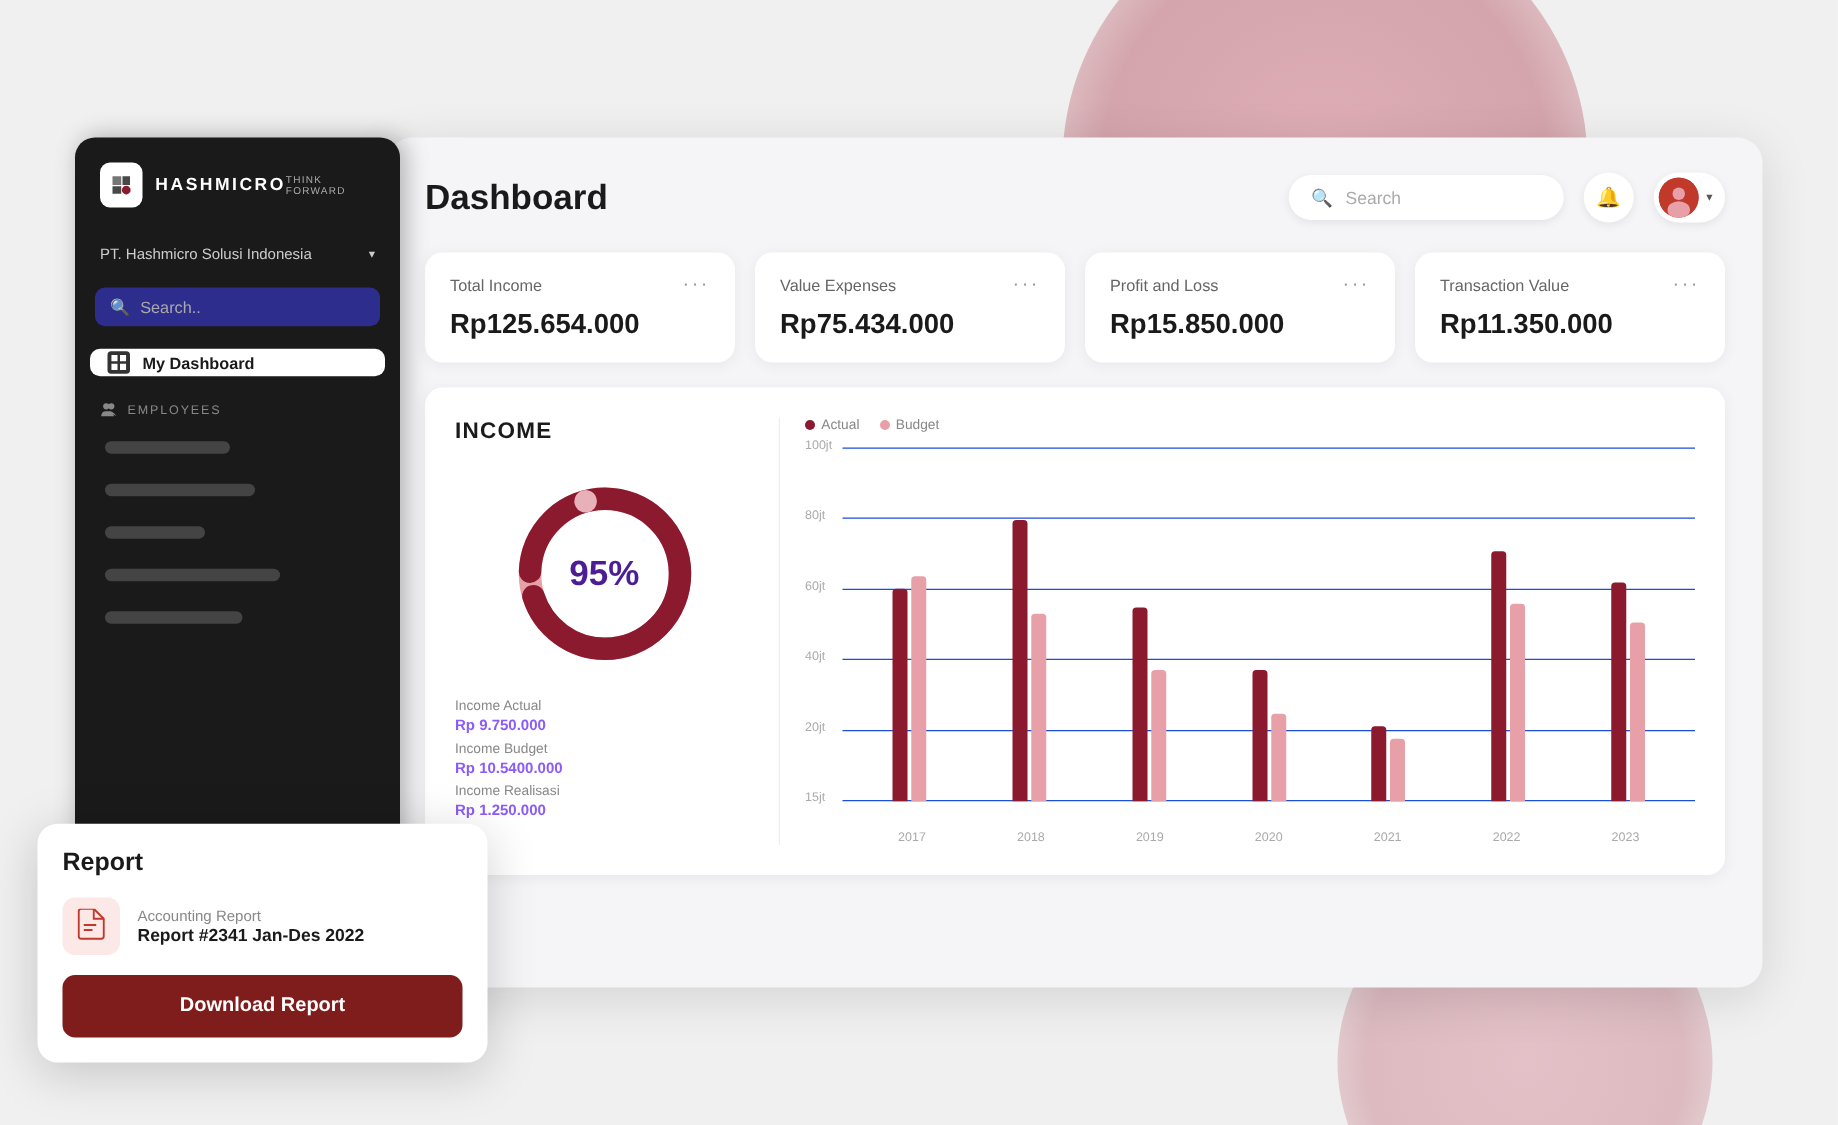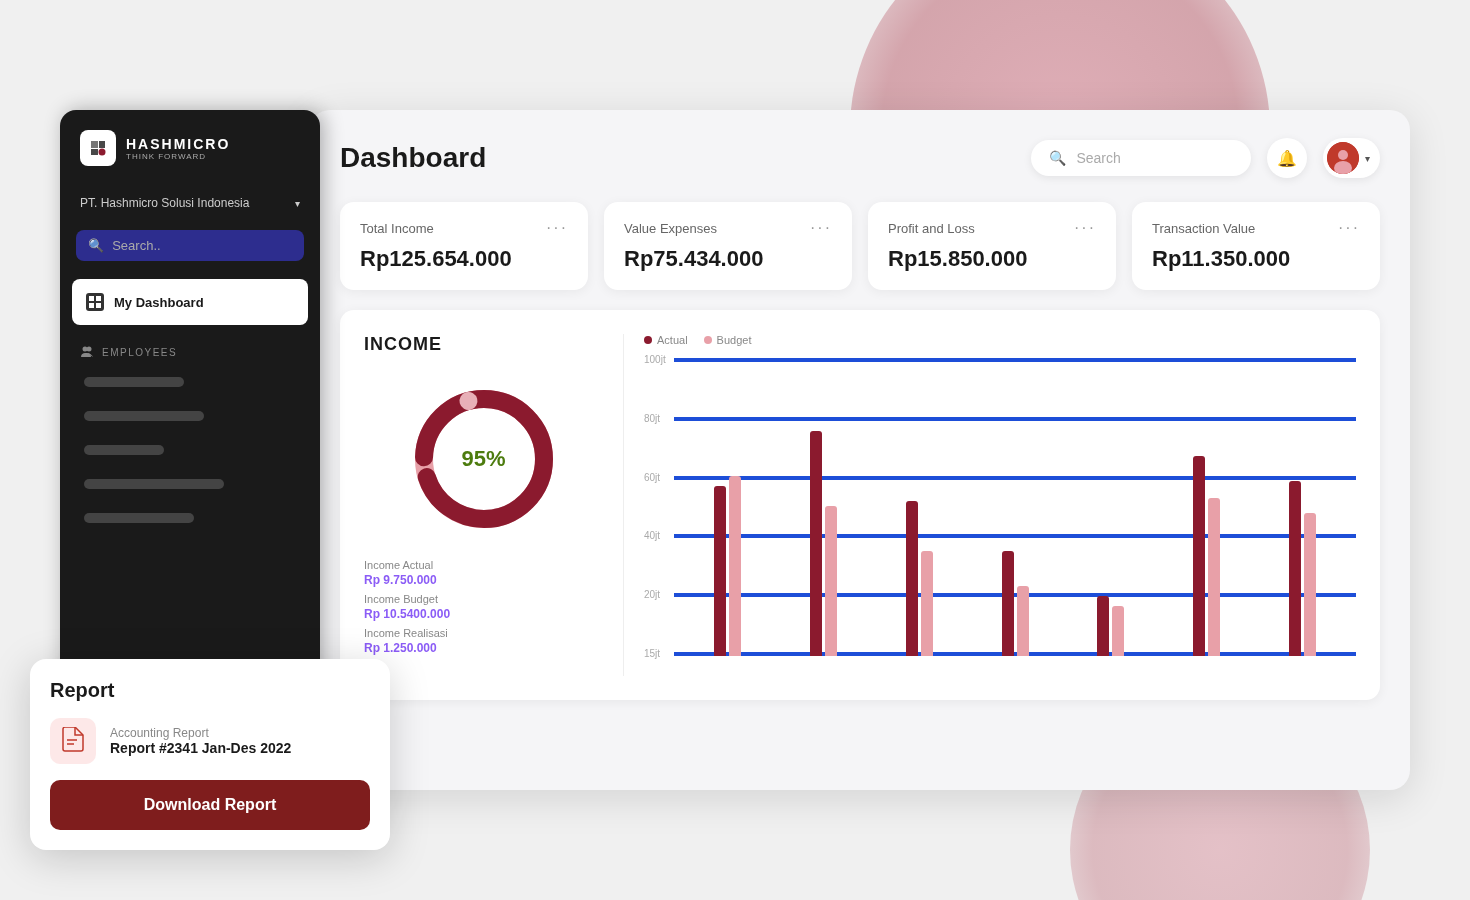--- a/index.html
+++ b/index.html
@@ -76,21 +76,21 @@
       border-radius: 8px;
       display: flex;
       align-items: center;
       justify-content: center;
       font-size: 18px;
       font-weight: bold;
       color: #1a1a1a;
     }
     .logo-text {
       display: flex;
-      flex-direction: column;
+      flex-direction: row;
     }
     .logo-name {
       color: white;
       font-size: 14px;
       font-weight: 800;
       letter-spacing: 2px;
     }
     .logo-tagline {
       color: #aaa;
       font-size: 8px;
@@ -126,21 +126,21 @@
       font-size: 13px;
       width: 100%;
     }
     .sidebar-search input::placeholder { color: #aaa; }
     .search-icon-sidebar { color: #aaa; font-size: 13px; }
 
     .sidebar-active-item {
       margin: 8px 12px;
       background: white;
       border-radius: 8px;
-      padding: 14px 14px;
+      padding: 2px 14px;
       display: flex;
       align-items: center;
       gap: 10px;
       cursor: pointer;
     }
     .sidebar-active-item span {
       font-size: 13px;
       font-weight: 600;
       color: #1a1a1a;
     }
@@ -342,23 +342,23 @@
       align-items: center;
       margin-bottom: 20px;
       position: relative;
     }
     .donut-svg {
       width: 160px;
       height: 160px;
     }
     .donut-label {
       position: absolute;
-      font-size: 22px;
+      font-size: 28px;
       font-weight: 700;
-      color: #4d7c0f;
+      color: #4c1d95;
     }
 
     .income-stats {
       display: flex;
       flex-direction: column;
       gap: 6px;
       font-size: 11px;
     }
     .income-stat-row {
       display: flex;
@@ -408,21 +408,21 @@
       position: relative;
     }
     .chart-grid {
       position: absolute;
       top: 0; left: 30px; right: 0; bottom: 20px;
       display: flex;
       flex-direction: column;
       justify-content: space-between;
     }
     .grid-line {
-      border-top: 4px solid #1d4ed8;
+      border-top: 1px solid #1d4ed8;
       width: 100%;
       position: relative;
       text-decoration: underline;
     }
     .grid-label {
       position: absolute;
       left: -30px;
       top: -8px;
       font-size: 10px;
       color: #aaa;
@@ -741,20 +741,29 @@
                   <div class="bar bar-actual" style="height: 200px;"></div>
                   <div class="bar bar-budget" style="height: 158px;"></div>
                 </div>
                 <div class="year-group">
                   <div class="bar bar-actual" style="height: 175px;"></div>
                   <div class="bar bar-budget" style="height: 143px;"></div>
                 </div>
               </div>
           </div>
 
+          <div class="x-axis" id="x-axis">
+              <div class="x-label">2017</div>
+              <div class="x-label">2018</div>
+              <div class="x-label">2019</div>
+              <div class="x-label">2020</div>
+              <div class="x-label">2021</div>
+              <div class="x-label">2022</div>
+              <div class="x-label">2023</div>
+            </div>
         </div>
       </div>
 
     </div>
 
   </div>
 </div>
 
 <div class="report-card">
   <div class="report-title">Report</div>

